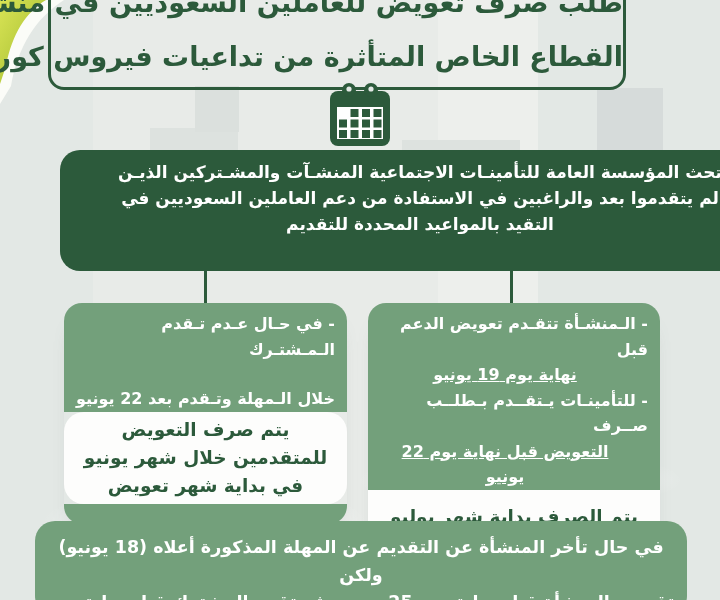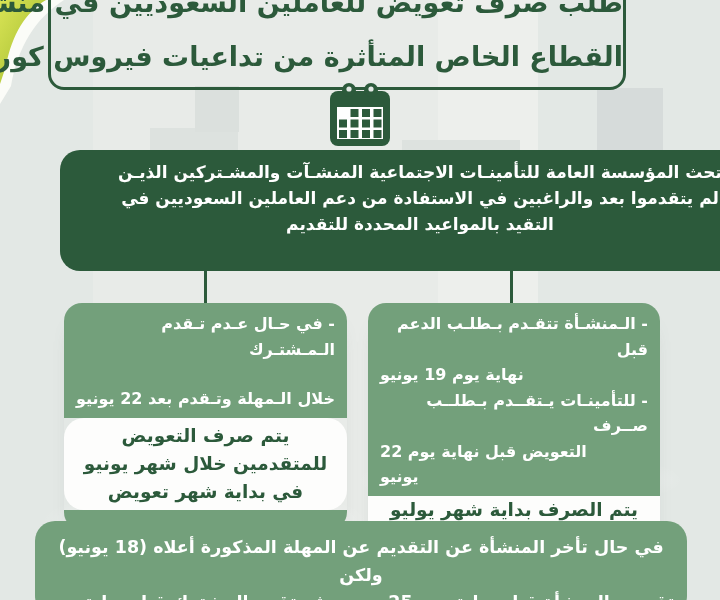--- a/index.html
+++ b/index.html
@@ -42,31 +42,31 @@
   }
   .conn{width:3px;height:34px;background:#2c5a3b;top:271px;z-index:2;}
   .connL{left:204px;} .connR{left:510px;}
 
   
   .card{border-radius:18px;overflow:hidden;z-index:3;
     box-shadow:0 16px 22px -14px rgba(110,120,115,0.45);}
   .card-left{left:64px;top:303px;width:283px;}
   .card-right{left:368px;top:303px;width:292px;}
   .card-green-top{background:#73a07b;color:#ffffff;font-weight:bold;
-    font-size:16px;line-height:25.5px;padding:8px 12px 6px;}
+    font-size:16px;line-height:25.5px;padding:8px 12px 0;}
   .card-white{background:#fdfdfc;color:#2c5a3b;font-weight:bold;
     text-align:center;}
   .card-left .card-white{font-size:18.5px;line-height:28px;padding:4px 4px 4px;border-radius:20px;}
-  .card-right .card-white{font-size:18.5px;line-height:28px;padding:0 4px 3px;}
+  .card-right .card-white{font-size:18.5px;line-height:28px;padding:13px 4px 3px;}
   .card-green-bottom{background:#73a07b;}
   .card-left .card-green-bottom{height:20px;}
   .card-right .card-green-bottom{height:12px;}
   .bullet-line{text-align:right;}
   .cont-center{text-align:center;margin-top:24px;}
-  .cont-indent{text-align:left;padding-right:18px;}
+  .cont-indent{text-align:center;padding-right:18px;text-decoration:underline;}
 
   
   .footer-box{
     left:35px;top:521px;width:652px;height:95px;
     background:#73a07b;border-radius:20px;color:#ffffff;
     text-align:center;font-weight:bold;font-size:17.5px;line-height:27.5px;
     padding-top:13px;box-sizing:border-box;z-index:3;
   }
   [dir="rtl"]{unicode-bidi:isolate;}
 </style>
@@ -139,21 +139,21 @@
     <div class="card-white" dir="rtl">
       <div>يتم صرف التعويض</div>
       <div>للمتقدمين خلال شهر يونيو</div>
       <div>في بداية شهر تعويض</div>
     </div>
     <div class="card-green-bottom"></div>
   </div>
 
   <div class="abs card card-right">
     <div class="card-green-top" dir="rtl">
-      <div class="bullet-line">- الـمنشـأة تتقـدم بـطلـب الدعم قبل</div>
+      <div class="bullet-line">- الـمنشـأة تتقـدم تعويض الدعم قبل</div>
       <div class="cont-indent">نهاية يوم 19 يونيو</div>
       <div class="bullet-line">- للتأمينـات يـتقــدم بـطلــب صــرف</div>
       <div class="cont-indent">التعويض قبل نهاية يوم 22 يونيو</div>
     </div>
     <div class="card-white" dir="rtl">
       <div>يتم الصرف بداية شهر يوليو</div>
     </div>
     <div class="card-green-bottom"></div>
   </div>
 

